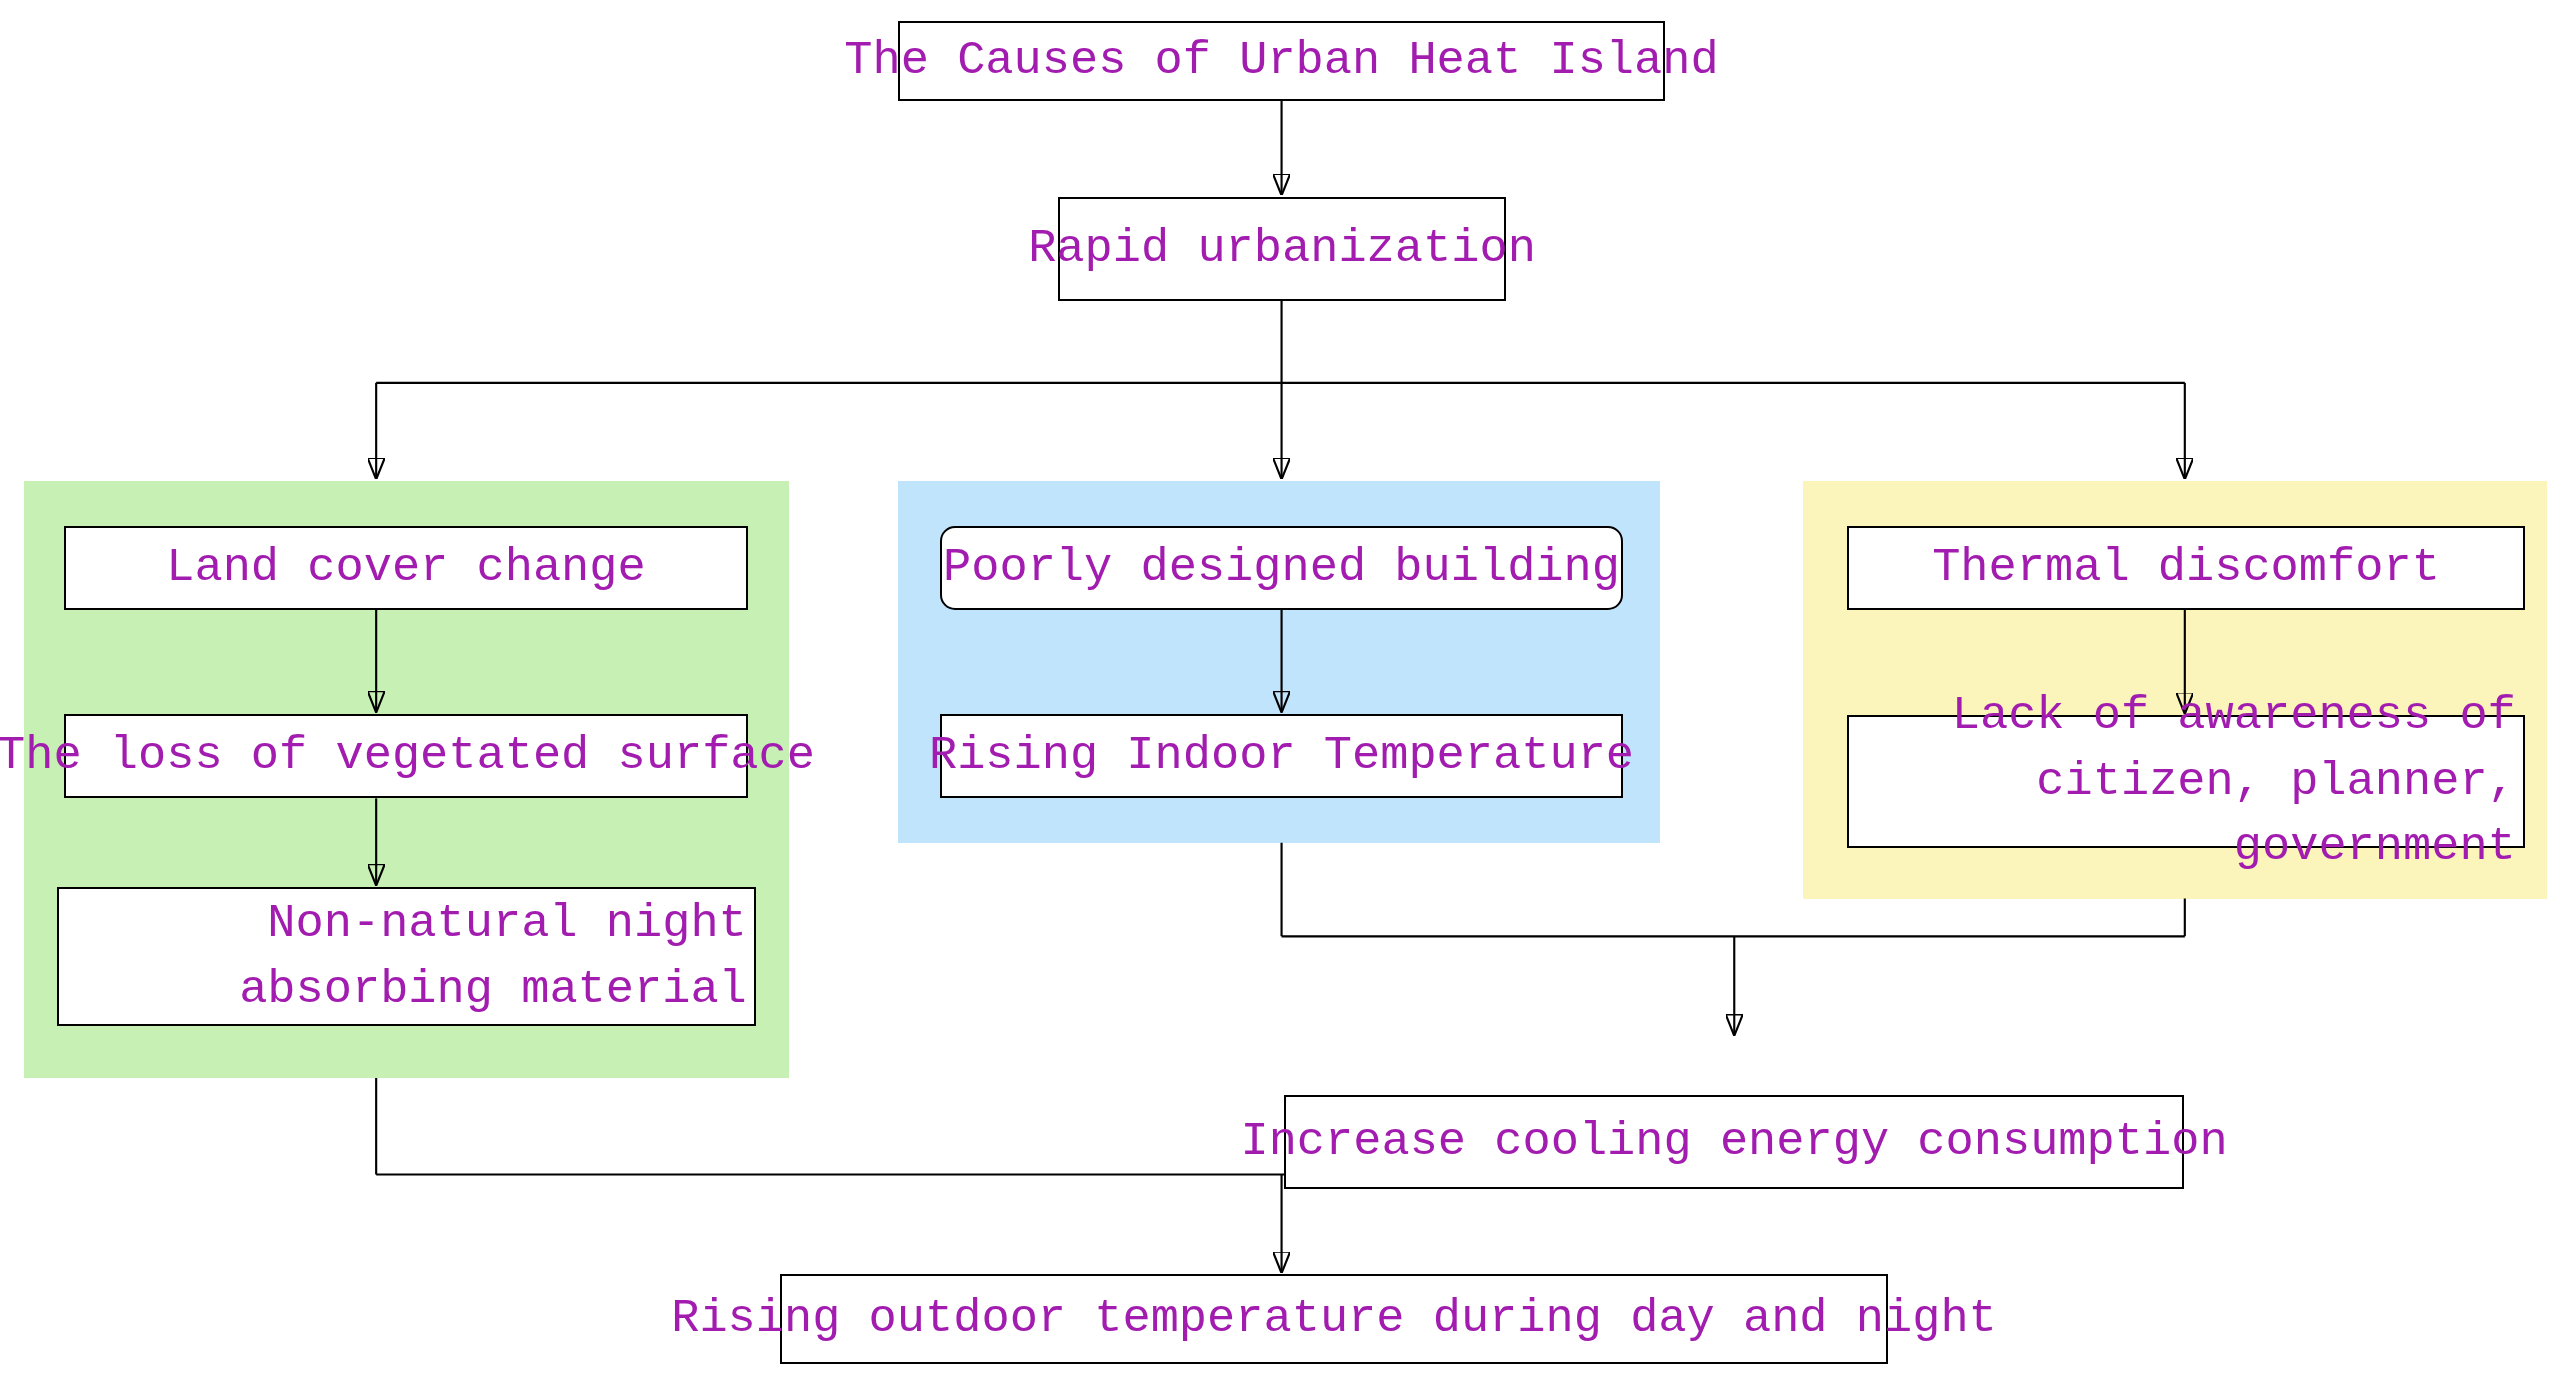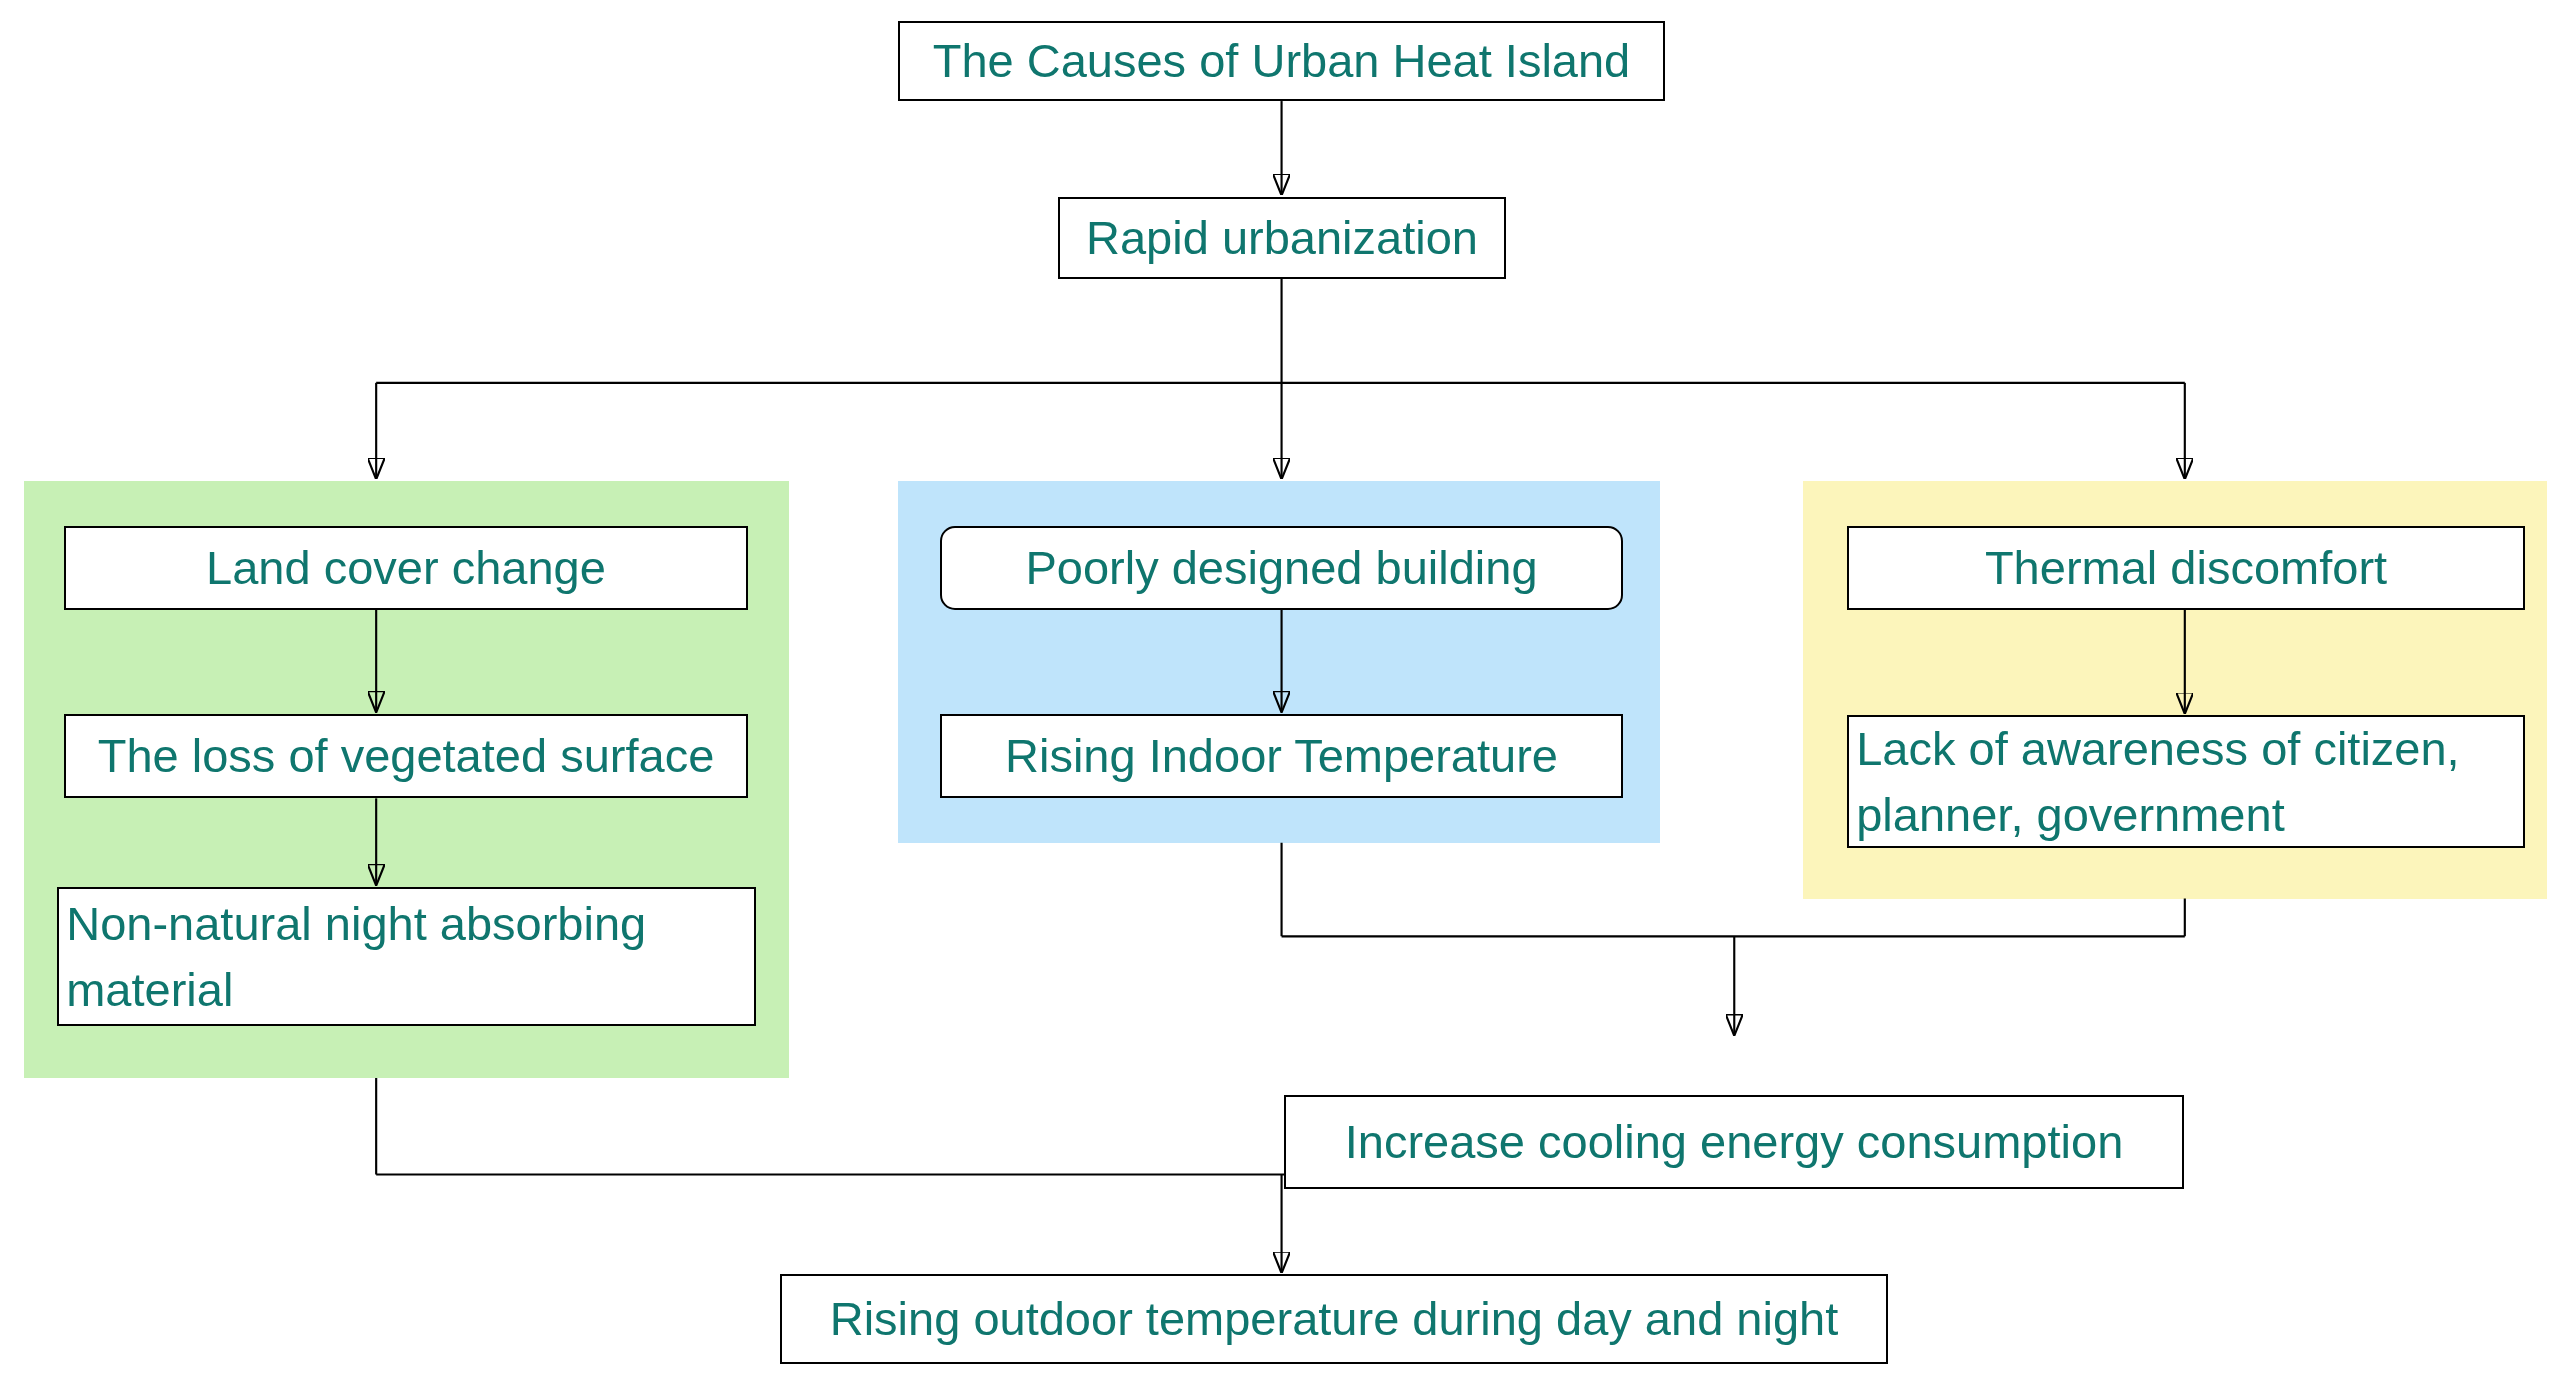--- a/index.html
+++ b/index.html
@@ -19,25 +19,26 @@
     position: absolute;
   }
   .node {
     position: absolute;
     background: #ffffff;
     border: 2.9px solid #000000;
     box-sizing: border-box;
     display: flex;
     align-items: center;
     justify-content: center;
-    text-align: left;
+    text-align: right;
     font-size: 47px;
     line-height: 1.4;
-    color: #0f766e;
+    color: #a21caf;
     padding: 0 7.2px;
+    font-family: Liberation Mono, monospace;
   }
   .one-line { white-space: nowrap; }
   svg.edges {
     position: absolute;
     left: 0; top: 0;
     width: 2576px;
     height: 1380px;
     pointer-events: none;
   }
   svg.edges path {
@@ -73,21 +74,21 @@
     <path d="M526 852 V994" marker-end="url(#arrow)"></path>
     <path d="M526 1116 V1236" marker-end="url(#arrow)"></path>
     <path d="M1792 852 V994" marker-end="url(#arrow)"></path>
     <path d="M3055 852 V996" marker-end="url(#arrow)"></path>
     <path d="M2425 1309 V1446" marker-end="url(#arrow)"></path>
     <path d="M1792 1642 V1778" marker-end="url(#arrow)"></path>
   </svg>
 
   <div class="node one-line" style="left:898px; top:21px; width:767px; height:80px;">The Causes of Urban Heat Island</div>
 
-  <div class="node one-line" style="left:1058px; top:197px; width:448px; height:82px;">Rapid urbanization</div>
+  <div class="node one-line" style="left:1058px; top:197px; width:448px; height:104px;">Rapid urbanization</div>
 
   <div class="node one-line" style="left:64px; top:526px; width:684px; height:84px;">Land cover change</div>
 
   <div class="node one-line" style="left:64px; top:714px; width:684px; height:84px;">The loss of vegetated surface</div>
 
   <div class="node" style="left:57px; top:887px; width:699px; height:139px;">Non-natural night absorbing material</div>
 
   <div class="node one-line" style="left:940px; top:526px; width:683px; height:84px;border-radius:15px;">Poorly designed building</div>
 
   <div class="node one-line" style="left:940px; top:714px; width:683px; height:84px;">Rising Indoor Temperature</div>

